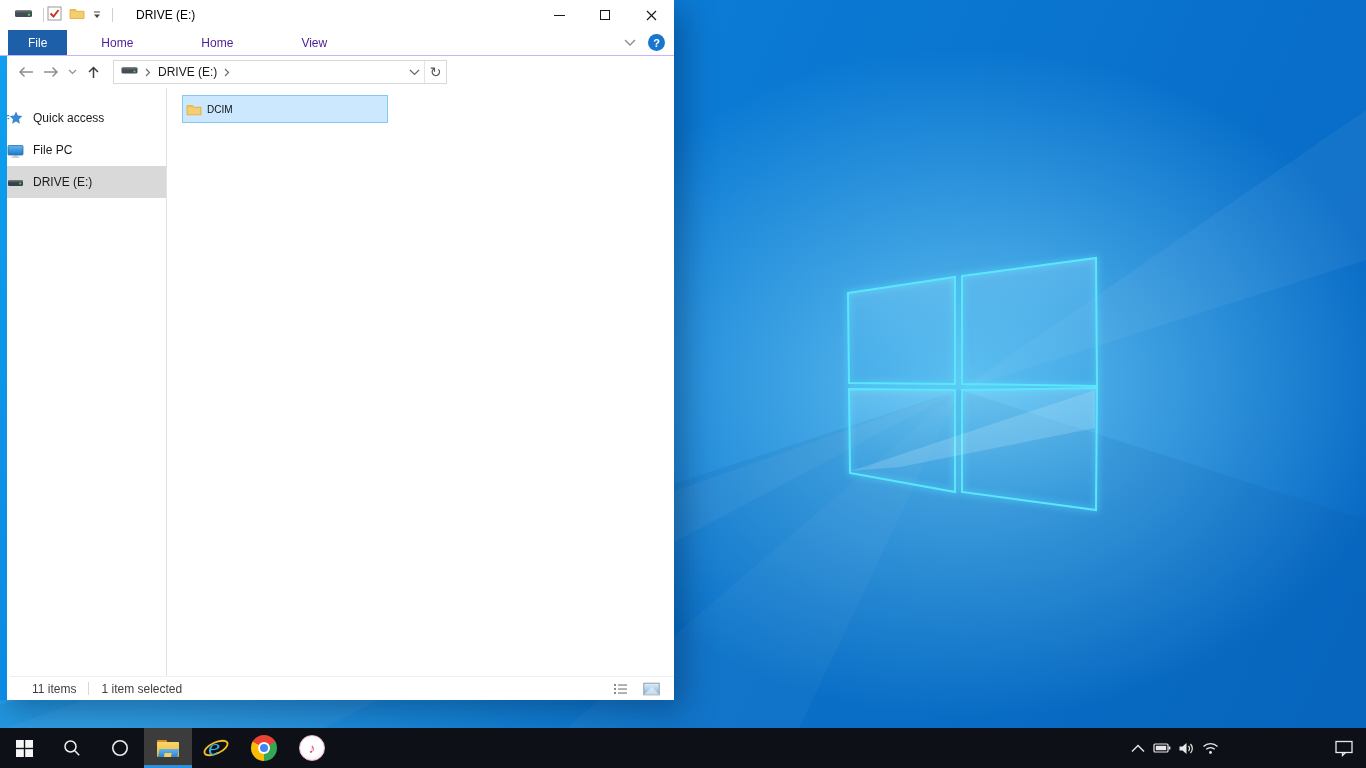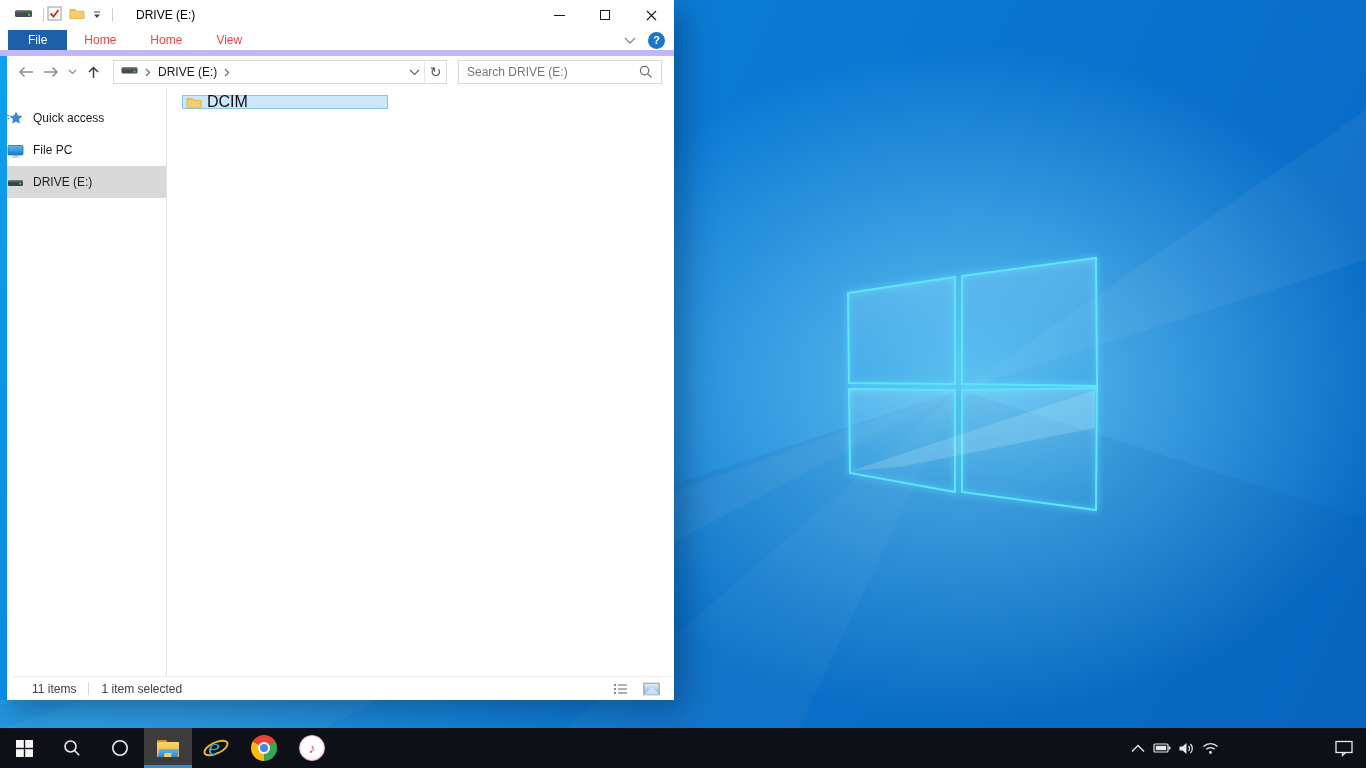--- a/index.html
+++ b/index.html
@@ -25,22 +25,22 @@
   .titlebar{height:30px;display:flex;align-items:center;}
   .qat{display:flex;align-items:center;padding-left:14px;}
   .qat > *{margin-right:7px;}
   .vsep{width:1px;height:14px;background:#cfcfcf;margin:0 3px;}
   .window-title{font-size:12px;color:#000;margin-left:20px;white-space:nowrap;}
   .caption-buttons{margin-left:auto;display:flex;height:30px;}
   .cap-btn{width:46px;height:30px;display:flex;align-items:center;justify-content:center;}
   .min-glyph{width:11px;height:1px;background:#1a1a1a;}
   .max-glyph{width:10px;height:10px;border:1px solid #1a1a1a;}
 
-  .tabs-row{height:26px;display:flex;align-items:stretch;border-bottom:6px solid #c4b5fd;padding-left:8px;}
-  .tab{font-size:12px;display:flex;align-items:center;padding:0 17px;color:#ef4444;}
+  .tabs-row{height:26px;display:flex;align-items:stretch;border-bottom:1px solid #c4b5fd;padding-left:8px;}
+  .tab{font-size:12px;display:flex;align-items:center;padding:0 34px;color:#4c1d95;}
   .tab-file{background:var(--accent-tab,#1d5fa9);color:#fff;padding:0 20px;}
   .tabs-right{margin-left:auto;display:flex;align-items:center;gap:12px;padding-right:9px;}
   .help-btn{width:17px;height:17px;border-radius:50%;background:#1877cd;color:#fff;
     font-size:11px;font-weight:bold;display:flex;align-items:center;justify-content:center;}
 
   .navbar{height:32px;position:relative;display:flex;align-items:center;}
   .nav-left{display:flex;align-items:center;padding-left:18px;}
   .nav-left > *{margin-right:9px;}
   .addressbar{position:absolute;left:113px;top:4px;width:334px;height:24px;border:1px solid #d9d9d9;
     display:flex;align-items:center;background:#fff;}
@@ -58,23 +58,23 @@
   .search-icon-wrap{padding-right:8px;display:flex;align-items:center;}
 
   .body{position:absolute;top:88px;left:0;right:0;bottom:24px;display:flex;}
   .sidebar{width:166px;padding-top:14px;}
   .side-item{height:32px;display:flex;align-items:center;margin-left:7px;
     font-size:12px;color:#1b1b1b;}
   .side-item .sicon{width:17px;height:17px;margin-right:9px;display:flex;align-items:center;justify-content:center;}
   .side-item.selected{background:var(--sidebar-selected,#d9d9d9);}
   .side-divider{width:1px;background:#e3e3e3;}
   .filearea{flex:1;position:relative;}
-  .file-tile{position:absolute;left:15px;top:7px;width:206px;height:14px;
+  .file-tile{position:absolute;left:15px;top:7px;width:206px;height:28px;
     background:var(--selection-bg,#cce8ff);border:1px solid var(--selection-border,#84c7f0);
-    display:flex;align-items:center;padding-left:3px;font-size:16px;color:#0f0f0f;}
+    display:flex;align-items:center;padding-left:3px;font-size:10px;color:#0f0f0f;}
   .file-tile .ficon{margin-right:5px;display:flex;align-items:center;}
 
   .statusbar{position:absolute;bottom:0;left:10px;right:0;height:24px;border-top:1px solid #efefef;
     display:flex;align-items:center;font-size:12px;color:#404040;padding-left:22px;}
   .status-sep{width:1px;height:13px;background:#d8d8d8;margin:0 12px;}
   .view-buttons{margin-left:auto;display:flex;align-items:center;gap:8px;padding-right:12px;}
   .view-btn{width:22px;height:20px;display:flex;align-items:center;justify-content:center;}
 
   
   .taskbar{position:absolute;left:0;bottom:0;width:1366px;height:40px;background:#0d1016;
@@ -226,29 +226,20 @@
         <div class="addr-right">
           <div class="addr-drop">
             <svg width="11" height="7" viewBox="0 0 11 7">
                 <polyline points="1,1 5.5,5.5 10,1" stroke="#666" stroke-width="1.2" fill="none"></polyline>
               </svg>
           </div>
           <div class="refresh-btn">↻</div>
         </div>
       </div>
 
-      <div class="searchbox">
-        <input placeholder="Search DRIVE (E:)" style="">
-        <span class="search-icon-wrap">
-          <svg width="14" height="14" viewBox="0 0 14 14">
-              <circle cx="5.6" cy="5.6" r="4.2" stroke="#6b6b6b" stroke-width="1.2" fill="none"></circle>
-              <line x1="8.8" y1="8.8" x2="12.6" y2="12.6" stroke="#6b6b6b" stroke-width="1.2"></line>
-            </svg>
-        </span>
-      </div>
     </div>
 
     <div class="body">
       <div class="sidebar">
         <div class="side-item">
           <span class="sicon">
             <svg width="17" height="16" viewBox="0 0 17 16">
                 <polygon points="9,1.5 10.9,5.6 15.4,6.1 12,9.2 12.9,13.7 9,11.4 5.1,13.7 6,9.2 2.6,6.1 7.1,5.6" fill="#3b87d3"></polygon>
                 <rect x="0" y="5" width="2.2" height="1.2" fill="#3b87d3"></rect>
                 <rect x="0.5" y="8" width="1.7" height="1.2" fill="#3b87d3"></rect>

